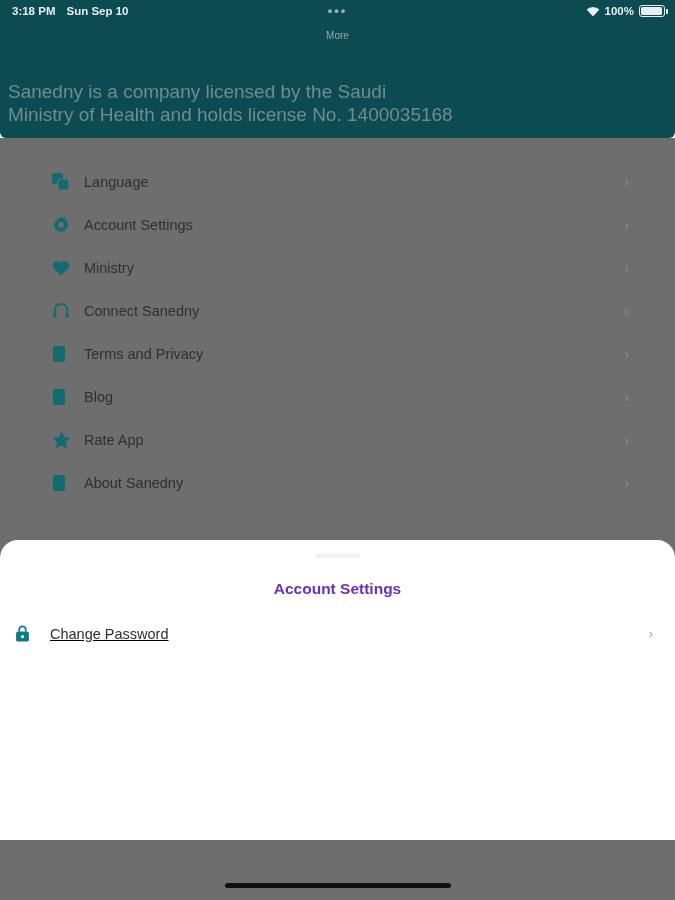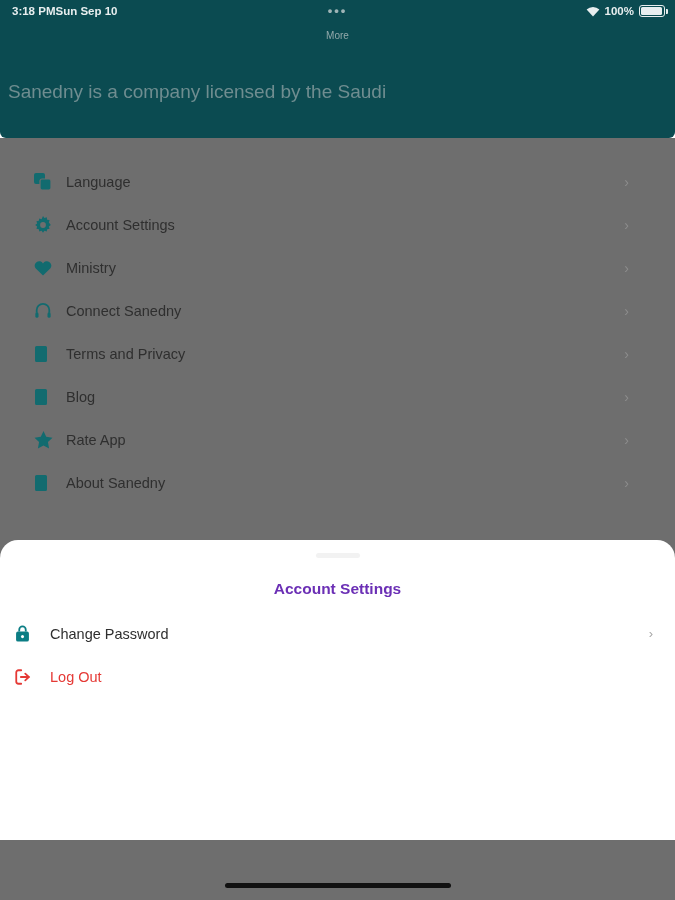--- a/index.html
+++ b/index.html
@@ -15,21 +15,21 @@
     position:absolute; left:0; top:0; width:675px; height:138px;
     background:#0b4b51;
     border-bottom-left-radius:6px; border-bottom-right-radius:6px;
     overflow:hidden;
   }
   .statusbar {
     position:absolute; top:0; left:0; width:100%; height:22px;
     display:flex; align-items:center; color:#e8eeef;
     font-size:11.5px; font-weight:bold;
   }
-  .sb-left { position:absolute; left:12px; display:flex; align-items:flex-start; gap:0; }
+  .sb-left { position:absolute; left:12px; display:flex; align-items:flex-start; gap:11px; }
   .sb-center { position:absolute; left:0; right:0; text-align:center; color:#9fb4b6;
                letter-spacing:2px; font-size:13px; line-height:10px; }
   .sb-right { position:absolute; right:10px; display:flex; align-items:flex-end; gap:5px; }
   .wifi-ic { display:inline-block; width:14px; height:11px; }
   .batt {
     width:26px; height:12px; border:1.5px solid #e8eeef; border-radius:3px;
     position:relative; display:inline-block;
   }
   .batt::after{ content:""; position:absolute; right:-4px; top:3px; width:2.5px; height:5px;
                 background:#e8eeef; border-radius:0 1px 1px 0; }
@@ -46,21 +46,21 @@
   }
 
   
   .dim {
     position:absolute; left:0; top:138px; width:675px; height:762px;
     background:#6e6e6e;
   }
   .menu { position:absolute; left:0; top:160px; width:675px; }
   .menu-row {
     position:relative; height:43px; display:flex; align-items:center;
-    padding-left:34px; color:#2b2b2b; font-size:14.5px;
+    padding-left:52px; color:#2b2b2b; font-size:14.5px;
   }
   .menu-row .mi { width:30px; display:flex; align-items:center; justify-content:flex-start;
                   color:#0b6b70; opacity:.92; }
   .menu-row .ml { margin-left:2px; color:#2f2f2f; }
   .menu-row .chev { position:absolute; right:46px; color:#8d8d8d; font-size:14px; }
 
   
   .sheet {
     position:absolute; left:0; top:540px; width:675px; height:300px;
     background:#ffffff;
@@ -70,21 +70,21 @@
     position:absolute; top:13px; left:50%; transform:translateX(-50%);
     width:44px; height:5px; background:#f2f2f2; border-radius:3px;
   }
   .sheet-title {
     position:absolute; top:40px; left:0; width:100%; text-align:center;
     color:#6b2fb5; font-size:15.5px; font-weight:bold;
   }
   .sheet-list { position:absolute; top:72px; left:0; width:100%; }
   .srow {
     position:relative; height:43px; display:flex; align-items:center;
-    padding-left:14px; font-size:14.5px;
+    padding-left:14px; font-size:14.5px;text-decoration:underline;
   }
   .srow .si { width:28px; display:flex; align-items:center; }
   .srow .sl { margin-left:8px; color:#2f2f2f; }
   .srow.danger .sl { color:#e53935; }
   .srow .chev { position:absolute; right:22px; color:#a7a7a7; font-size:13px; }
   .toggle {
     position:absolute; right:18px; top:50%; transform:translateY(-50%);
     width:46px; height:27px; border-radius:14px; background:#eaeaea;
   }
   .toggle .knob {
@@ -119,20 +119,21 @@
         <span class="batt">
             <i></i>
           </span>
       </div>
     </div>
 
     <div class="header-title">More</div>
 
     <div class="license">
       <div>Sanedny is a company licensed by the Saudi</div>
+      <div>Ministry of Health and holds license No. 1400035168</div>
     </div>
   </div>
 
   <div class="dim"></div>
 
   <div class="menu">
 
     <div class="menu-row">
       <span class="mi">
         <svg width="18" height="18" viewBox="0 0 18 18" fill="#0b6b70">
@@ -230,28 +231,18 @@
             <path d="M4.6 8V6a4.4 4.4 0 0 1 8.8 0v2h-1.9V6a2.5 2.5 0 0 0-5 0v2z"></path>
             <rect x="2.2" y="8" width="13.6" height="10.6" rx="2"></rect>
             <circle cx="9" cy="13.3" r="1.6" fill="#ffffff"></circle>
           </svg>
         </span>
         <span class="sl">Change Password</span>
         <span class="chev">›</span>
       </div>
 
 
-      <div class="srow danger">
-        <span class="si">
-          <svg width="18" height="18" viewBox="0 0 20 20" fill="none" stroke="#e53935" stroke-width="2" stroke-linecap="round">
-            <path d="M8 2.5H5A2.5 2.5 0 0 0 2.5 5v10A2.5 2.5 0 0 0 5 17.5h3"></path>
-            <path d="M12.5 6.2 16.5 10l-4 3.8"></path>
-            <path d="M16.2 10H7.6"></path>
-          </svg>
-        </span>
-        <span class="sl">Log Out</span>
-      </div>
 
     </div>
   </div>
 
   <div class="home-bar"></div>
 </div>
 
 </body></html>

